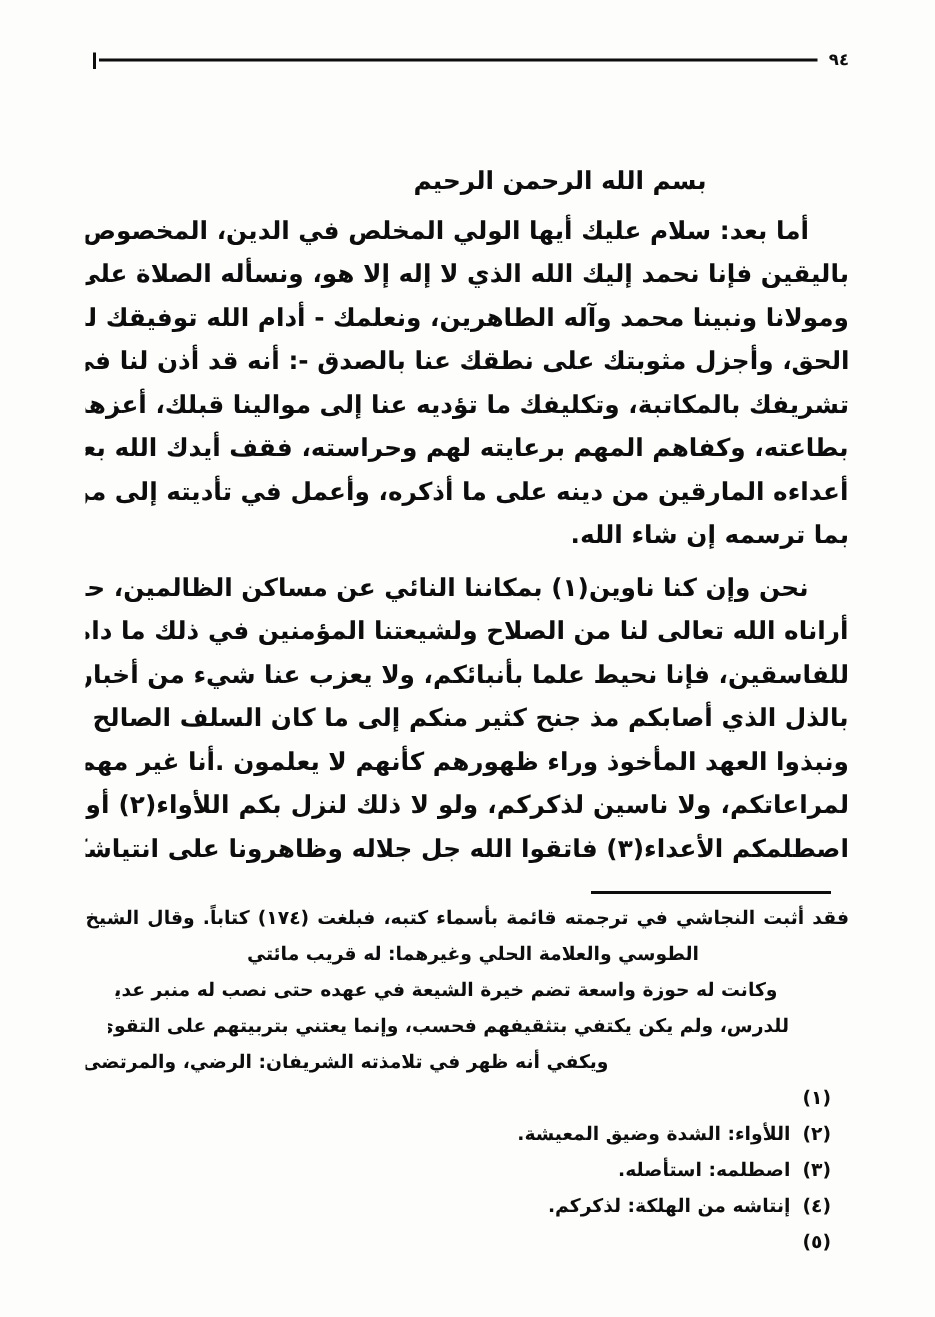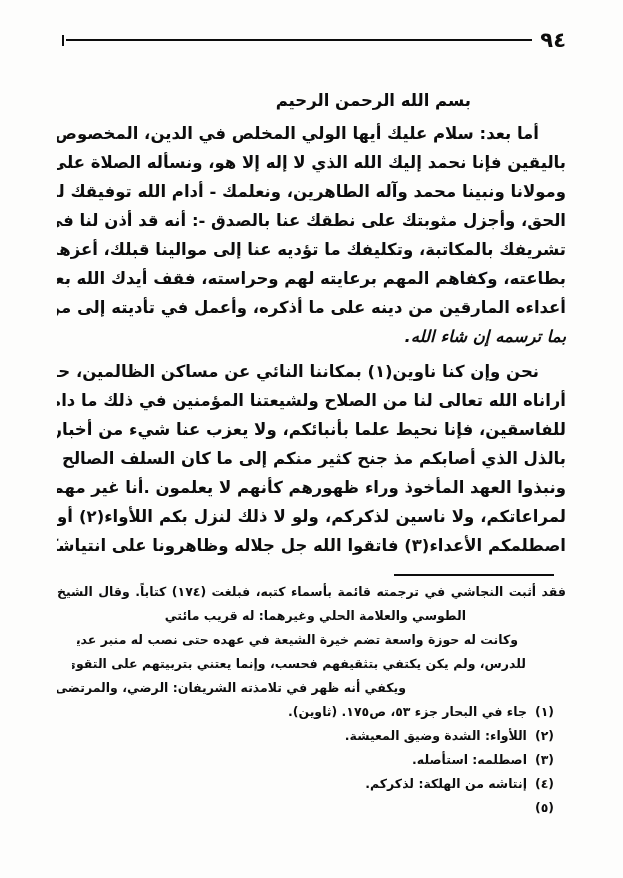--- a/index.html
+++ b/index.html
@@ -17,59 +17,59 @@
     padding:30px 57px 0 57px;
     direction:rtl;
   }
   
   .hdr{
     display:flex;align-items:center;
     height:20px;
     direction:rtl;
   }
   .hdr .pagenum{
-    font-size:21px;font-weight:bold;
+    font-size:11px;font-weight:bold;
     line-height:20px;
     margin-left:6px;
     letter-spacing:1px;
   }
   .hdr .rule{
     flex:1 1 auto;height:0;
     border-top:2px solid #0d0d0d;
     margin:0 2px;
   }
   .hdr .tick{
     width:2px;height:11px;background:#0d0d0d;
     margin-left:5px;
   }
   .hdr .booktitle{
     font-size:12.5px;font-weight:bold;
     white-space:nowrap;
     line-height:20px;
   }
   
-  .lettertext{margin-top:36px;}
+  .lettertext{margin-top:56px;}
   .basmala{
     font-size:16.5px;font-weight:bold;
     line-height:29px;height:29px;
     margin-left:0;margin-right:95px;
     text-align:right;white-space:nowrap;
   }
   .para{margin-top:4px;}
   .para2{margin-top:6px;}
   .line{
     font-size:16.5px;font-weight:bold;
     line-height:29px;height:29px;
     text-align:justify;
     text-align-last:justify;
     overflow:hidden;white-space:nowrap;
   }
   .line.first{text-indent:27px;}
   .line.last{
-    text-align:right;text-align-last:right;font-style:italic;
+    text-align:right;text-align-last:right;
   }
   
   .fnrule{
     margin-top:14px;
     margin-right:12px;margin-left:auto;
     width:160px;height:0;
     border-top:2px solid #0d0d0d;
   }
   .fncont{margin-top:4px;}
   .fnline{
@@ -138,21 +138,20 @@
       <div class="fnline j">فقد أثبت النجاشي في ترجمته قائمة بأسماء كتبه، فبلغت (١٧٤) كتاباً. وقال الشيخ</div>
       <div class="fnline l2">الطوسي والعلامة الحلي وغيرهما: له قريب مائتي مصنف كبار وصغار.</div>
       <div class="fnline l3 j">وكانت له حوزة واسعة تضم خيرة الشيعة في عهده حتى نصب له منبر عديد الدرجات</div>
       <div class="fnline l4 j">للدرس، ولم يكن يكتفي بتثقيفهم فحسب، وإنما يعتني بتربيتهم على التقوى والصلاح،</div>
       <div class="fnline l5">ويكفي أنه ظهر في تلامذته الشريفان: الرضي، والمرتضى، والشيخ الطوسي...</div>
     </div>
 
     <div class="fnlist">
       <div class="fnitem">
         <span class="fnnum">(١)</span>
-        <span class="fntext">جاء في البحار جزء ٥٣، ص١٧٥. (ثاوين).</span>
       </div>
       <div class="fnitem">
         <span class="fnnum">(٢)</span>
         <span class="fntext">اللأواء: الشدة وضيق المعيشة.</span>
       </div>
       <div class="fnitem">
         <span class="fnnum">(٣)</span>
         <span class="fntext">اصطلمه: استأصله.</span>
       </div>
       <div class="fnitem">

